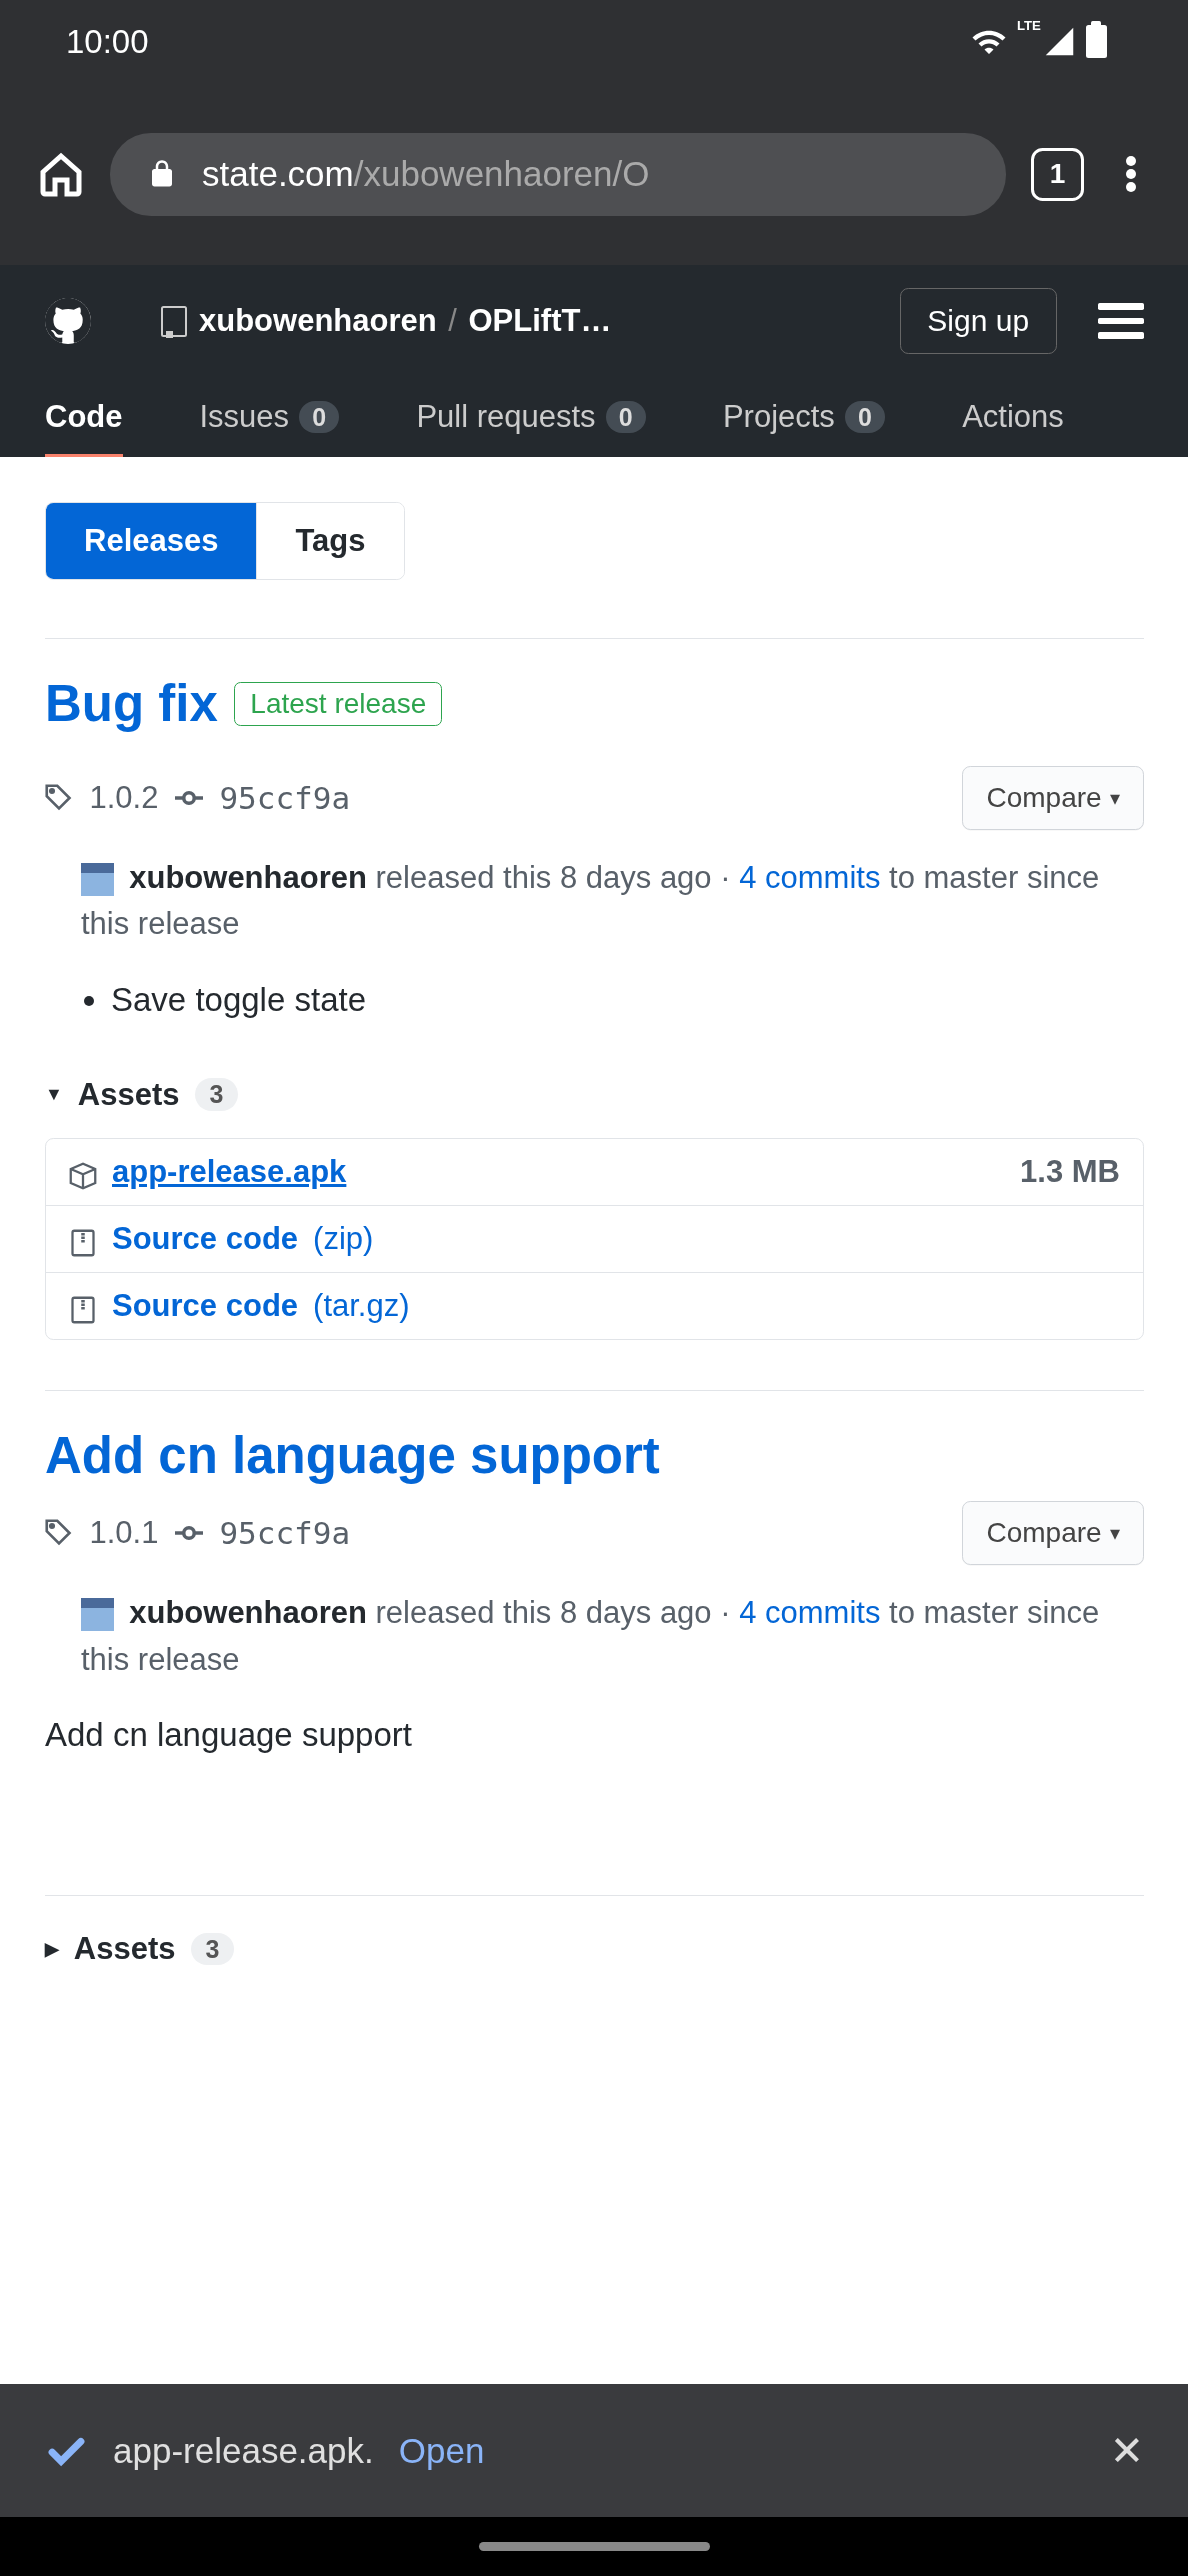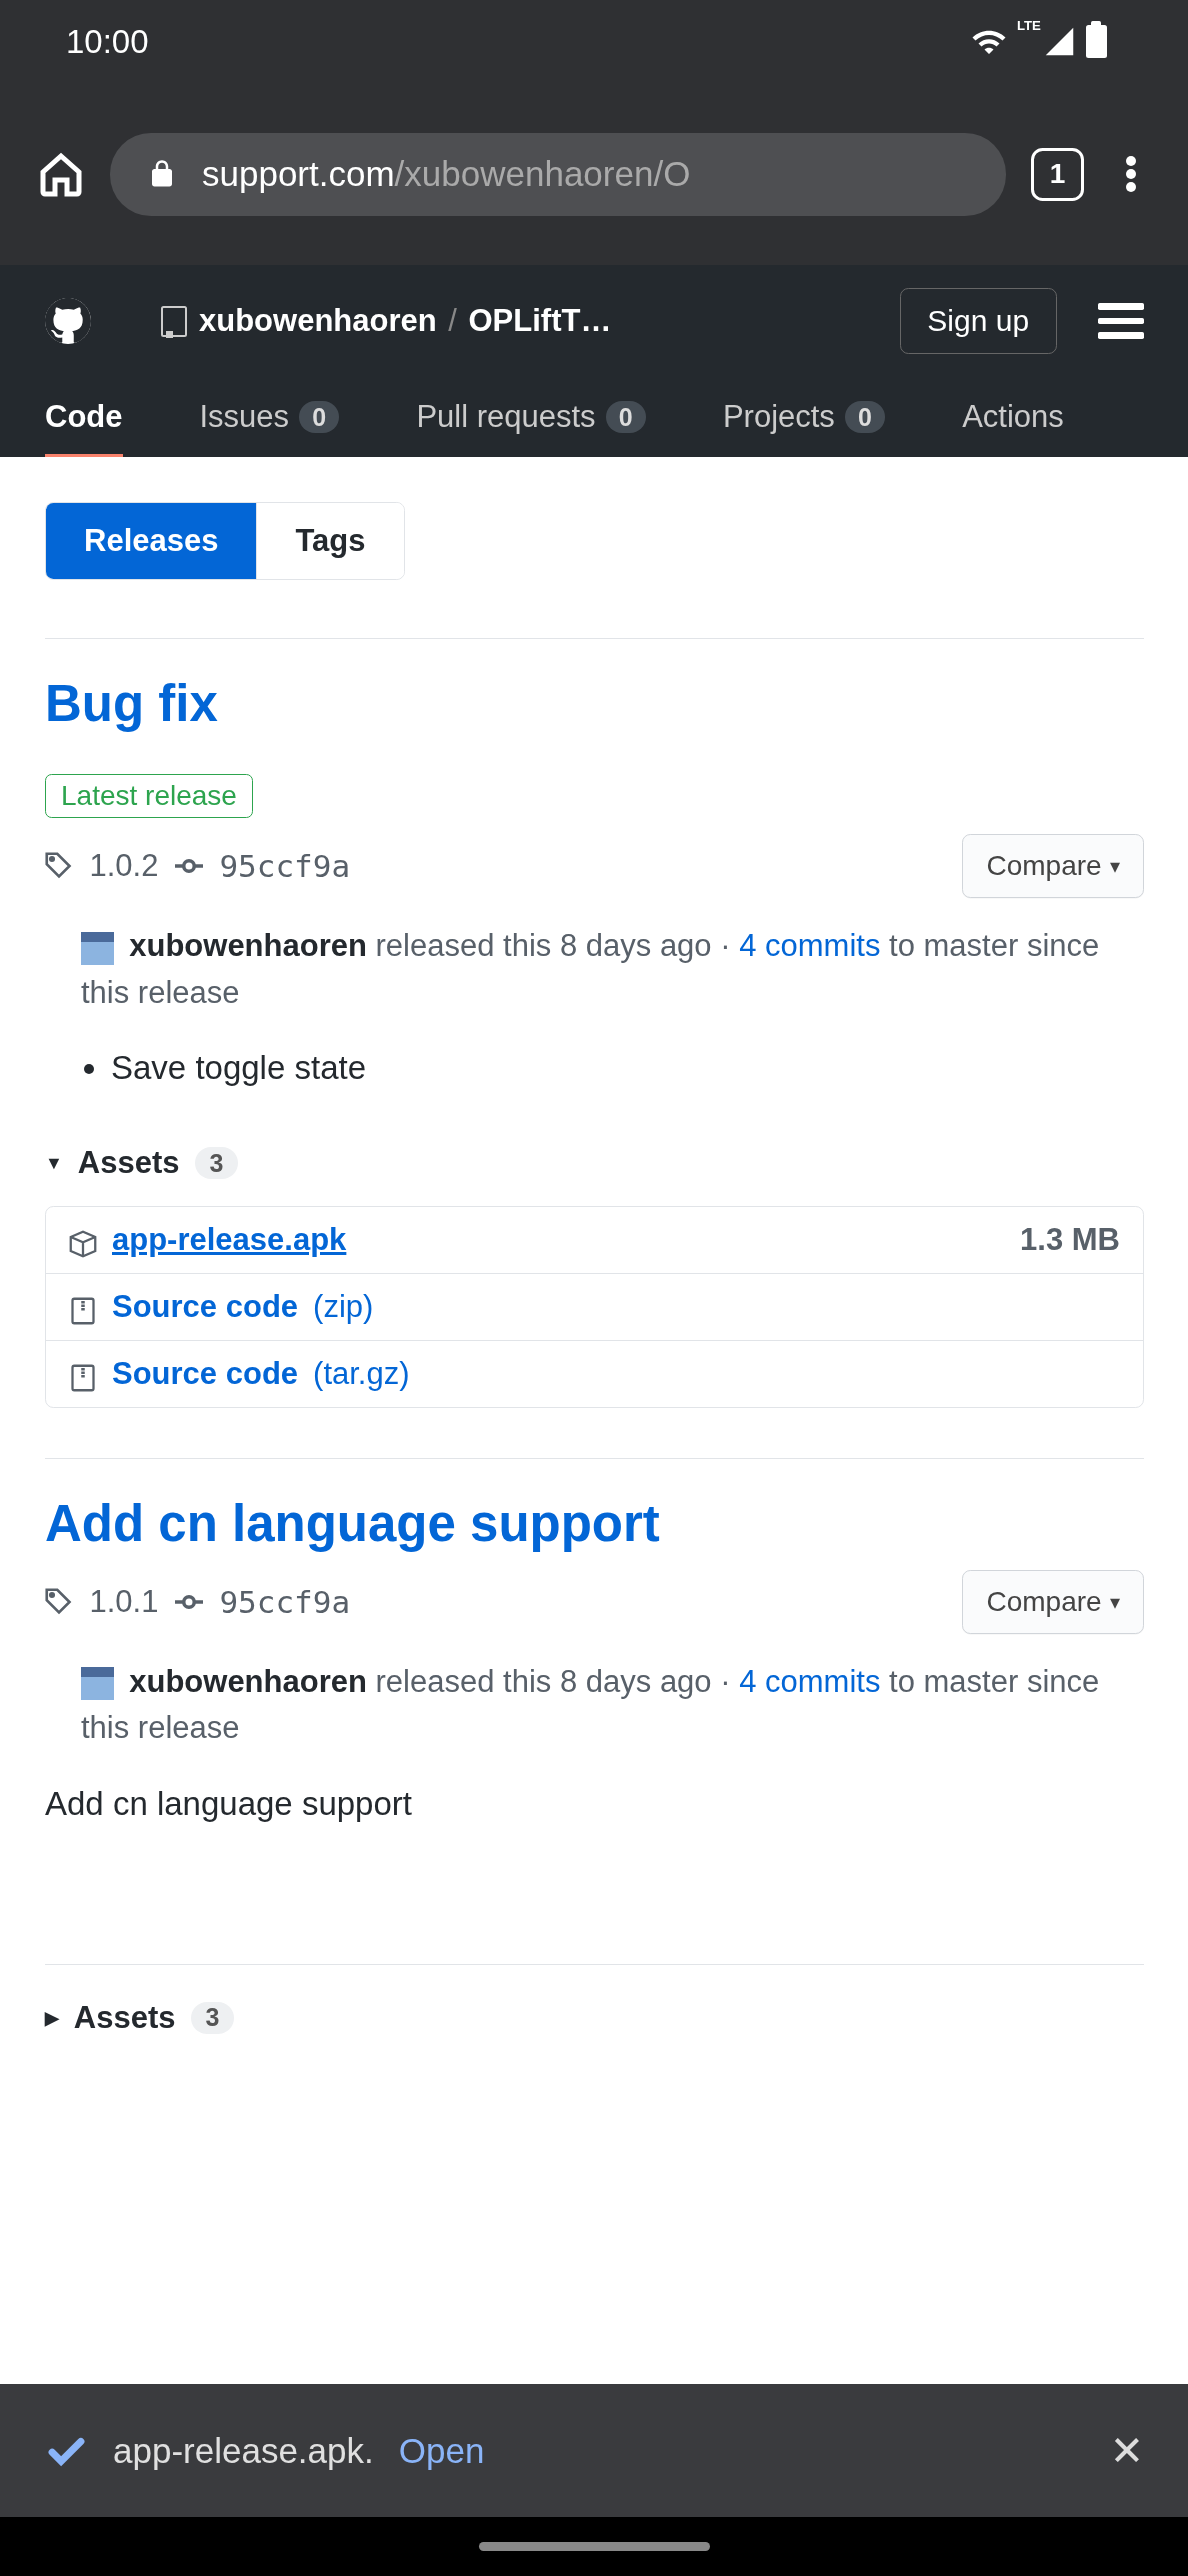--- a/index.html
+++ b/index.html
@@ -50,21 +50,21 @@
 
   
   .content { background: #fff; padding: 45px; }
   
   .sub-tabs { display: inline-flex; border: 1.7px solid #e1e4e8; border-radius: 8.3px; overflow: hidden; margin-bottom: 58px; }
   .sub-tab { padding: 20px 38px; font-size: 31px; font-weight: 600; background: #fff; color: #24292e; }
   .sub-tab.active { background: #0366d6; color: #fff; }
   .sub-tab:not(.active) { border-left: 1.7px solid #e1e4e8; }
 
   .release { border-top: 1.7px solid #e1e4e8; padding-top: 35px; margin-bottom: 50px; }
-  .release-head { display: flex; align-items: flex-start; gap: 16.5px; flex-direction: column; }
+  .release-head { display: flex; align-items: flex-start; gap: 16.5px; }
   .release-title { color: #0366d6; font-size: 51px; font-weight: 600; margin-bottom: 16.5px; }
   .release-title.big { font-size: 51px; }
   .latest-badge { border: 1.7px solid #2da44e; color: #2da44e; padding: 5px 15px; border-radius: 6.6px; font-size: 28px; white-space: nowrap; margin-top: 8.3px; }
   .compare-btn { background: #fafbfc; border: 1.7px solid #d1d5da; border-radius: 8.3px; padding: 15px 23px; font-size: 28px; color: #444; display: inline-flex; align-items: center; gap: 8.3px; box-shadow: 0 0.8px 0 rgba(27,31,35,0.04); }
   .compare-btn::after { content: '▾'; font-size: 20px; }
   
   .meta-row { display: flex; align-items: center; gap: 16.5px; font-size: 31px; color: #586069; margin-top: 16.5px; justify-content: space-between; }
   .meta-left { display: flex; align-items: center; gap: 16.5px; }
   .tag-icon, .commit-icon { width: 28px; height: 28px; }
   .mono { font-family: SFMono-Regular, Consolas, monospace; }
@@ -128,21 +128,21 @@
 
 <div class="browser-bar">
   <svg class="home-icon" viewBox="0 0 24 24" fill="none" stroke="#fff" stroke-width="2.5">
       <path d="M3 11l9-8 9 8v10a1 1 0 01-1 1h-5v-7h-6v7H4a1 1 0 01-1-1V11z"></path>
     </svg>
   <div class="url-pill">
     <svg class="lock-icon" viewBox="0 0 24 24" fill="#fff">
         <path d="M18 8h-1V6c0-2.76-2.24-5-5-5S7 3.24 7 6v2H6c-1.1 0-2 .9-2 2v10c0 1.1.9 2 2 2h12c1.1 0 2-.9 2-2V10c0-1.1-.9-2-2-2zM9 6c0-1.66 1.34-3 3-3s3 1.34 3 3v2H9V6z"></path>
       </svg>
     <span class="url-text">
-      <span class="url-domain">support.com</span><span class="url-path">/xubowenhaoren/O</span>
+      <span class="url-domain">state.com</span><span class="url-path">/xubowenhaoren/O</span>
     </span>
   </div>
   <div class="tab-count">1</div>
   <div class="kebab">
       <span></span>
       <span></span>
       <span></span>
     </div>
 </div>
 

